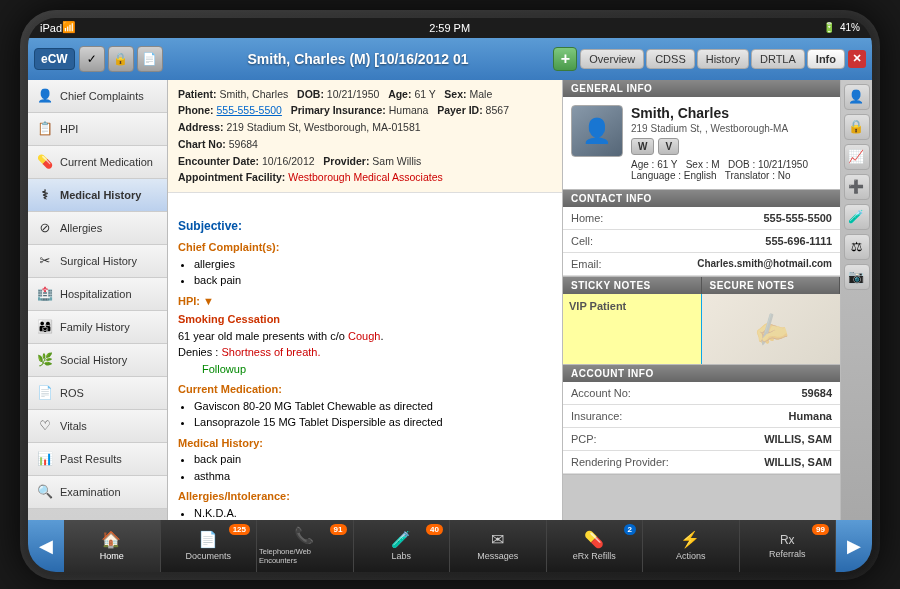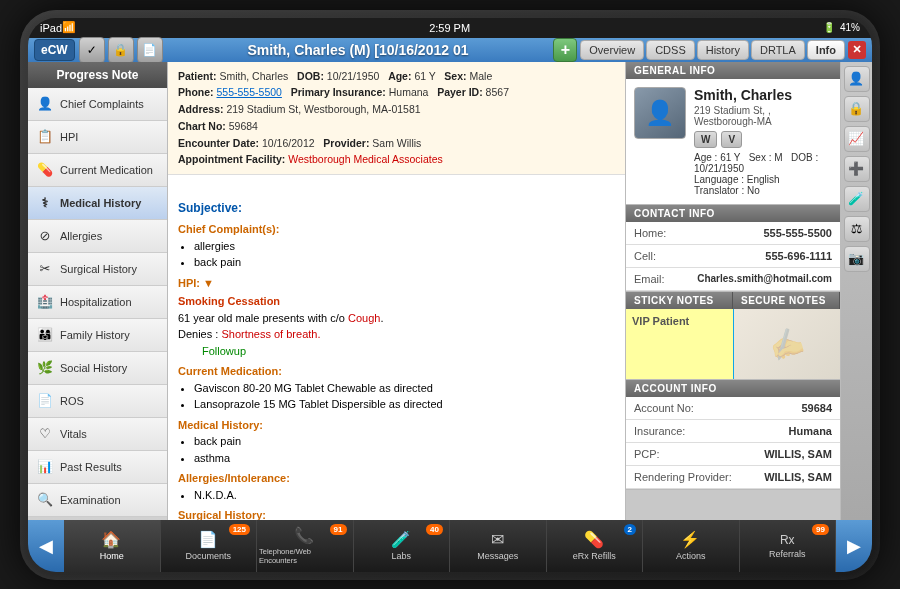--- a/index.html
+++ b/index.html
@@ -42,21 +42,21 @@
       padding: 2px 12px;
       height: 20px;
     }
     .status-left { display: flex; align-items: center; gap: 0; }
     .status-right { display: flex; align-items: center; gap: 4px; font-size: 10px; }
     
     .app-header {
       background: linear-gradient(to bottom, #5b9bd5, #3a7bbf);
       display: flex;
       align-items: center;
-      height: 24px;
+      height: 42px;
       padding: 12px 6px;
       gap: 4px;
     }
     .ecw-logo {
       background: #2a6099;
       color: white;
       font-size: 12px;
       font-weight: bold;
       padding: 3px 6px;
       border-radius: 4px;
@@ -208,21 +208,21 @@
     .section-heading { color: #0055aa; font-weight: bold; font-size: 12px; margin-top: 16px; }
     .sub-heading { color: #cc6600; font-weight: bold; margin-top: 4px; }
     .sub-heading2 { color: #cc3300; font-weight: bold; margin-top: 2px; }
     .allergy-heading { color: #cc6600; font-weight: bold; margin-top: 4px; }
     .red-text { color: #cc0000; }
     .green-text { color: #008800; margin-left: 24px; }
     .bullet-list { margin-left: 16px; }
     .bullet-list li { list-style-type: disc; }
     
     .right-panel {
-      width: 215px;
+      width: 278px;
       background: #c8c8c8;
       border-left: 1px solid #bbb;
       display: flex;
       flex-direction: column;
       overflow-y: auto;
     }
     .rp-section {
       background: #d8d8d8;
       border-bottom: 1px solid #bbb;
     }
@@ -446,21 +446,20 @@
           <div class="tab-btn">DRTLA</div>
           <div class="tab-btn active">Info</div>
         </div>
         <div class="close-x">✕</div>
       </div>
     </div>
 
     <div class="main-content">
 
       <div class="sidebar">
-        <div class="sidebar-header">Progress Note</div>
         <div class="sidebar-item">
           <span class="sidebar-icon">👤</span>
           <span>Chief Complaints</span>
         </div>
         <div class="sidebar-item">
           <span class="sidebar-icon">📋</span>
           <span>HPI</span>
         </div>
         <div class="sidebar-item">
           <span class="sidebar-icon">💊</span>

